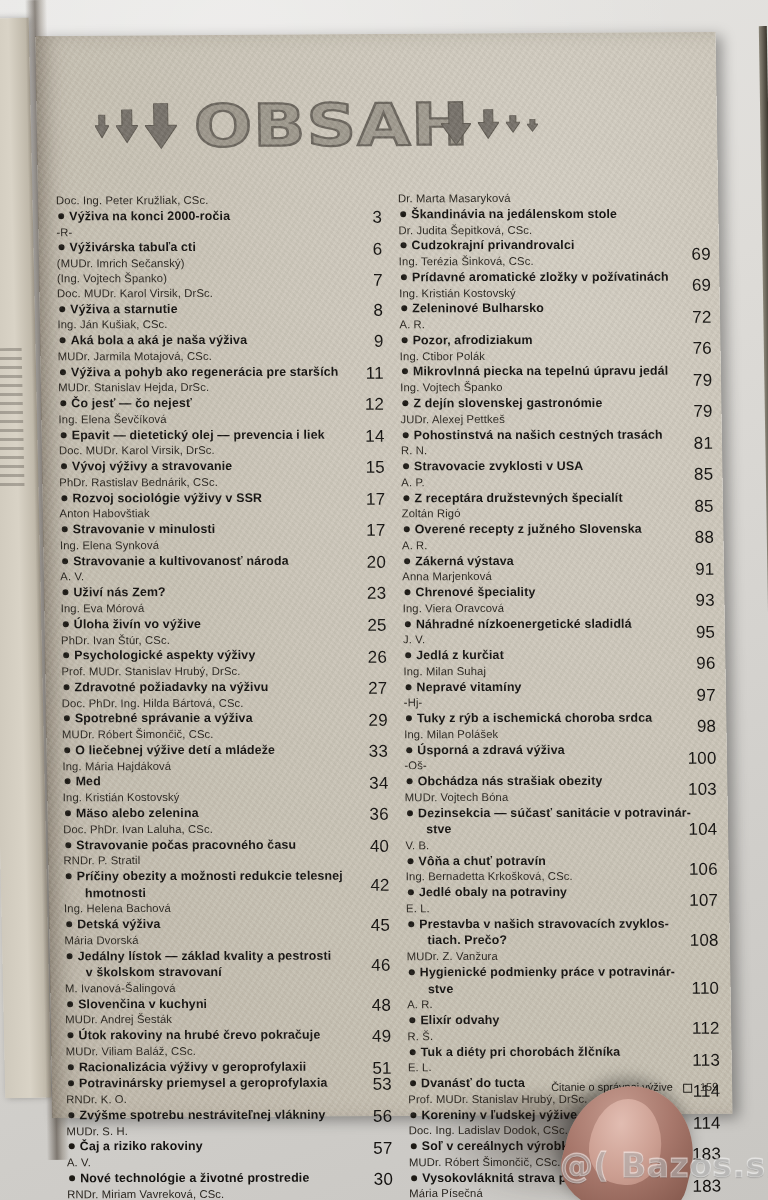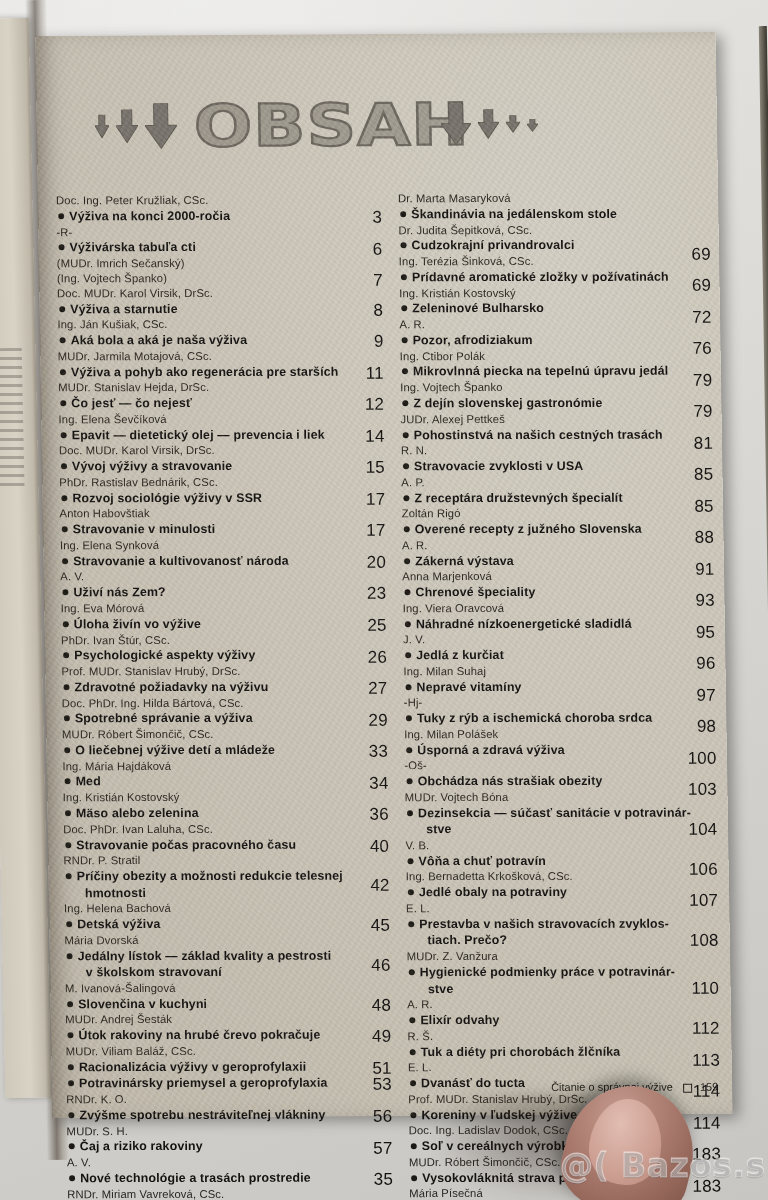--- a/index.html
+++ b/index.html
@@ -441,23 +441,23 @@
             <div class="title-row">
               <span class="bullet"></span>
               <span class="title"><span>Čaj a riziko rakoviny</span></span>
             </div>
             <span class="pageno" style="top: 15px;">57</span>
           </div>
           <div class="entry" style="position: relative;">
             <div class="author">A. V.</div>
             <div class="title-row">
               <span class="bullet"></span>
-              <span class="title"><span>Nové technológie a trasách prostredie</span></span>
-            </div>
-            <span class="pageno" style="top: 15px;">35</span>
+              <span class="title"><span>Nové technológie a životné prostredie</span></span>
+            </div>
+            <span class="pageno" style="top: 15px;">30</span>
           </div>
           <div class="entry" style="position: relative;">
             <div class="author">RNDr. Miriam Vavreková, CSc.</div>
           </div>
         </div>
       <div class="col col-right" id="col-right">
         <div class="footer-line">
           <span>Čitanie o správnej výžive</span>
           <span class="sq"></span>
           <span>159</span>

